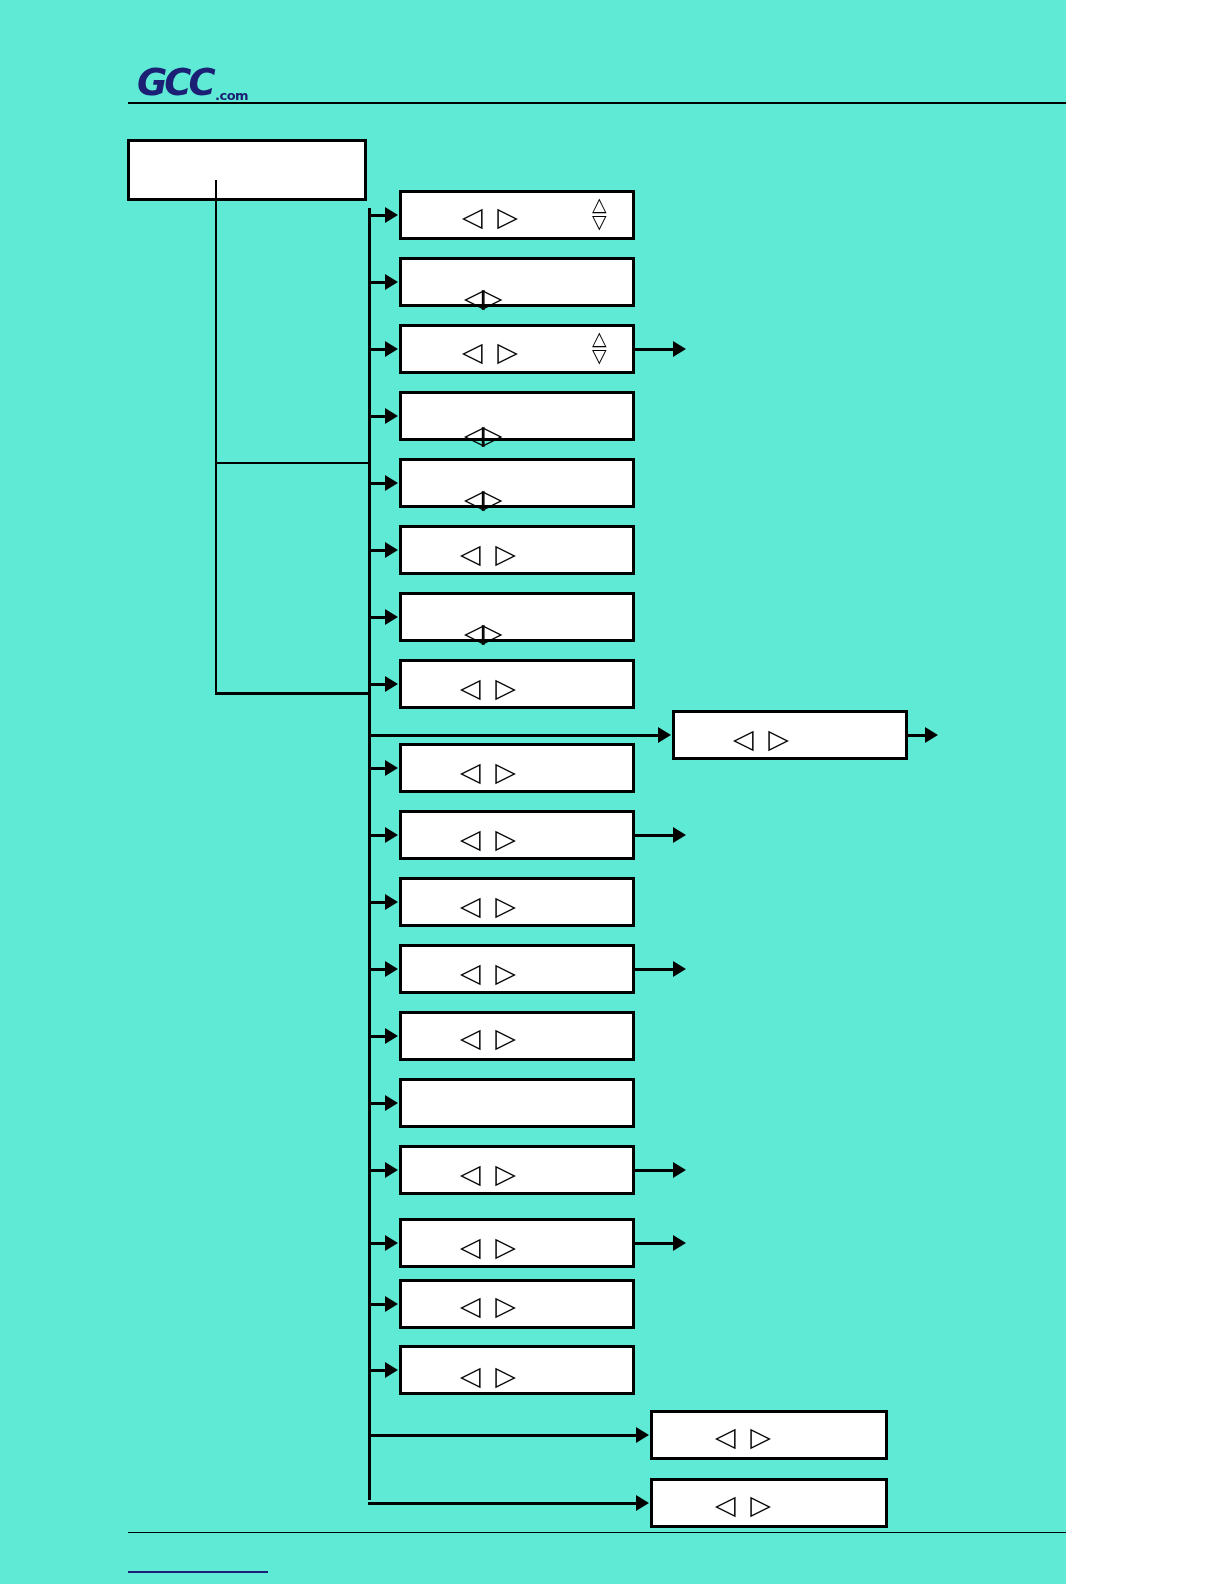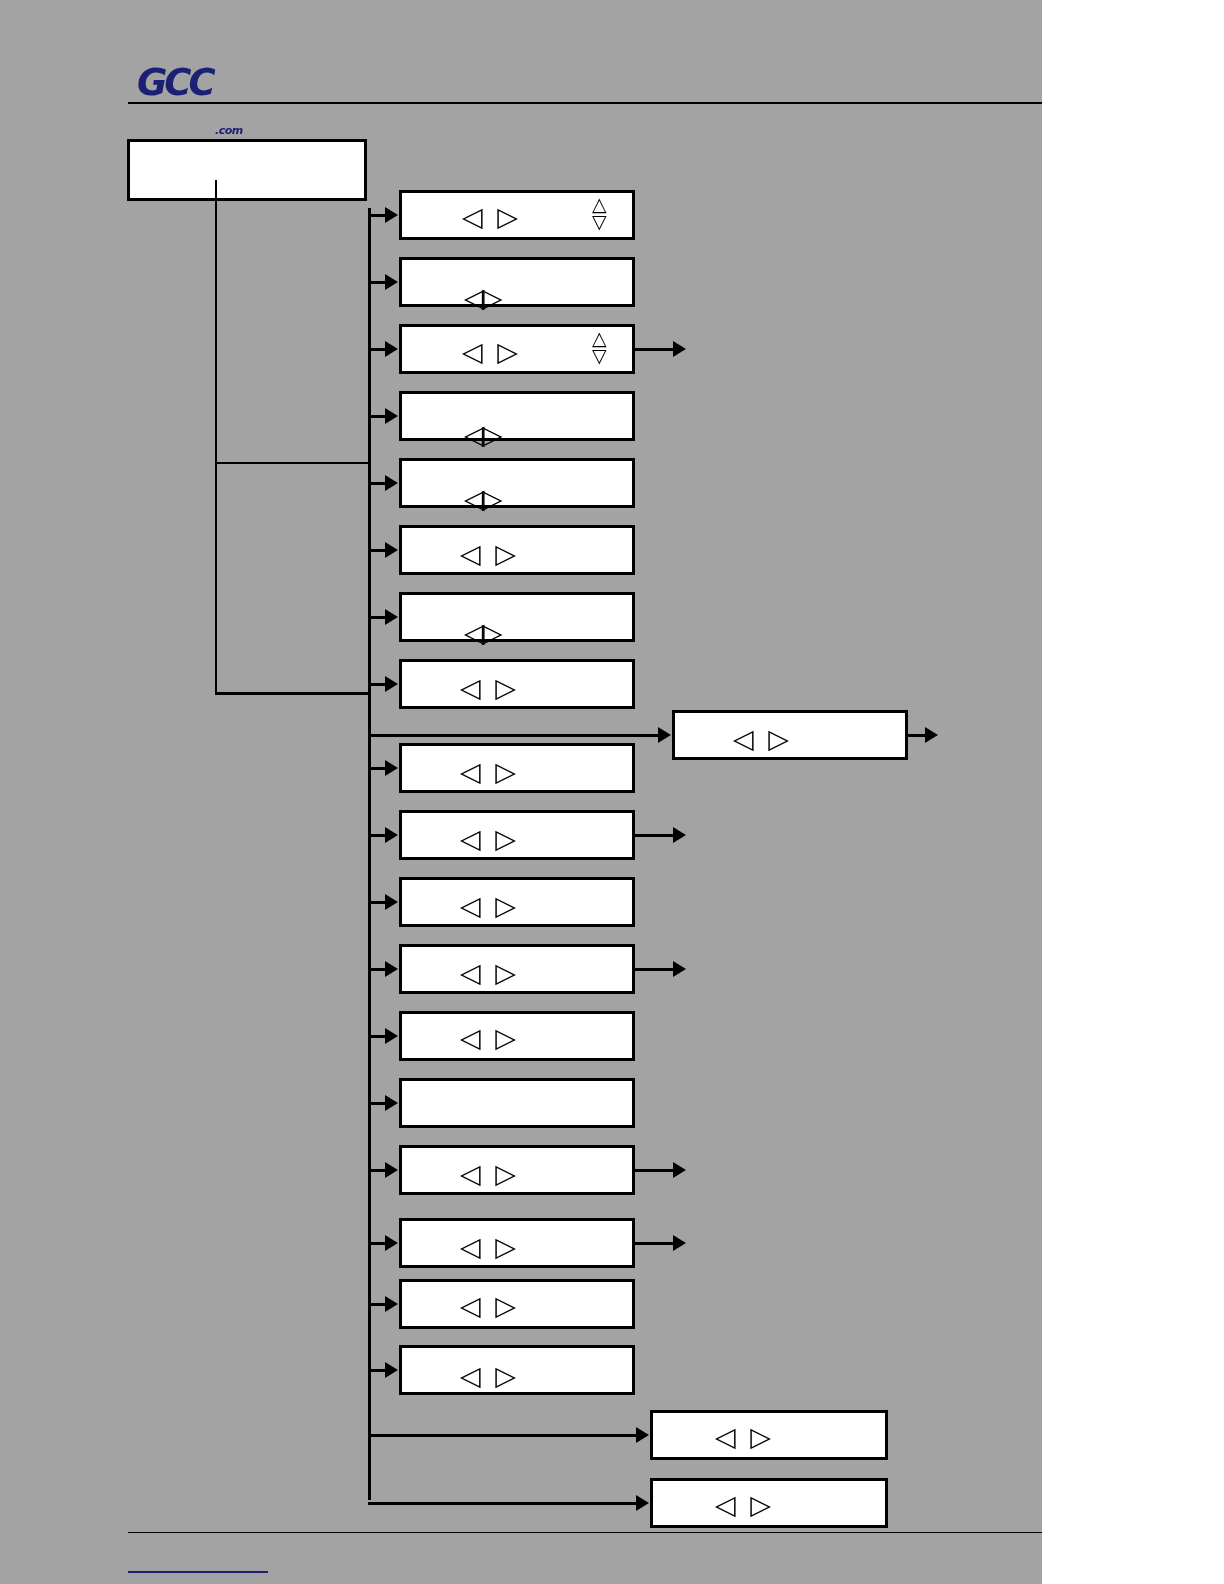--- a/index.html
+++ b/index.html
@@ -7,22 +7,23 @@
     padding: 0;
     background: #ffffff;
   }
   body {
     font-family: "Liberation Sans", sans-serif;
   }
   #page {
     position: relative;
     width: 1042px;
     height: 1584px;
-    background: #a3a3a3;
+    background: #5eead4;
     overflow: hidden;
+    padding-left: 24px;
   }
 
   
   #logo {
     position: absolute;
     left: 137px;
     top: 64px;
     width: 120px;
     height: 42px;
   }
@@ -37,25 +38,23 @@
     letter-spacing: -3px;
     color: #1b2074;
     line-height: 38px;
   }
   #logo-sub {
     position: absolute;
     left: 78px;
     top: 24px;
     font-family: "DejaVu Sans", sans-serif;
     font-weight: bold;
-    font-style: italic;
-    font-size: 11px;
+    font-size: 13px;
     color: #1b2074;
     letter-spacing: -0.5px;
-    margin-top: 36px;
   }
   #header-rule {
     position: absolute;
     left: 128px;
     top: 102px;
     width: 990px;
     height: 2px;
     background: #000000;
   }
   #footer-rule {

